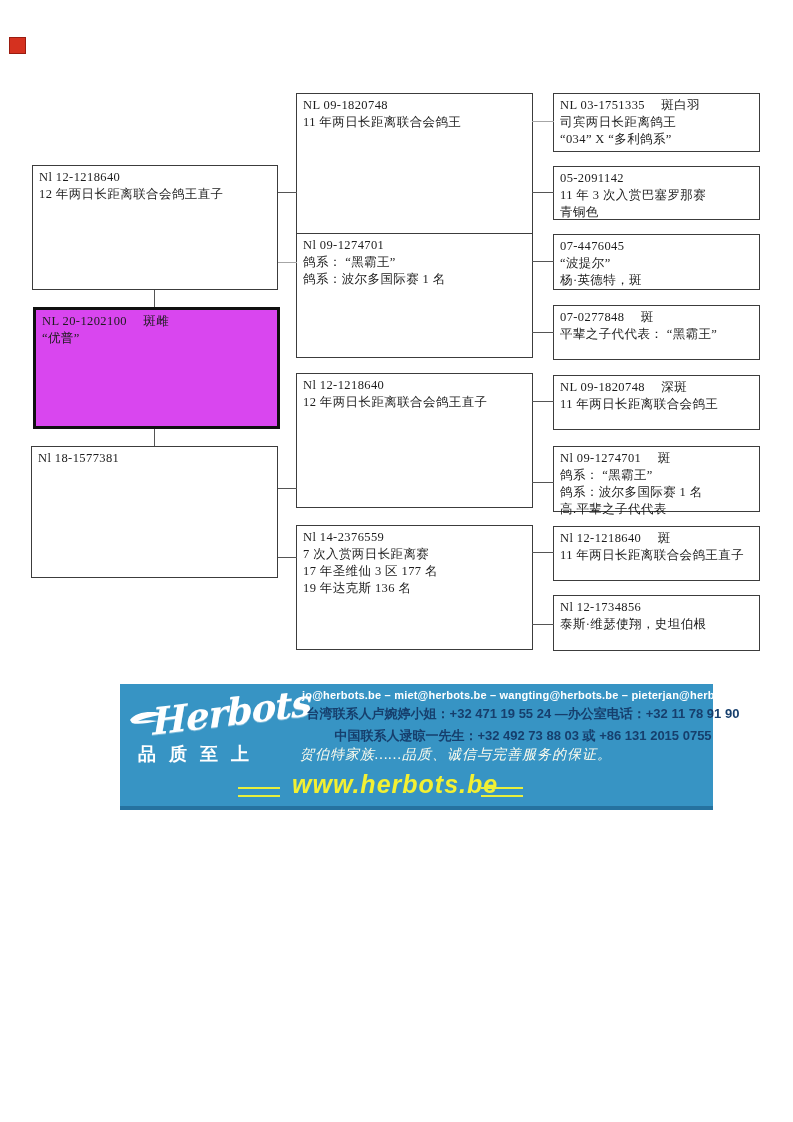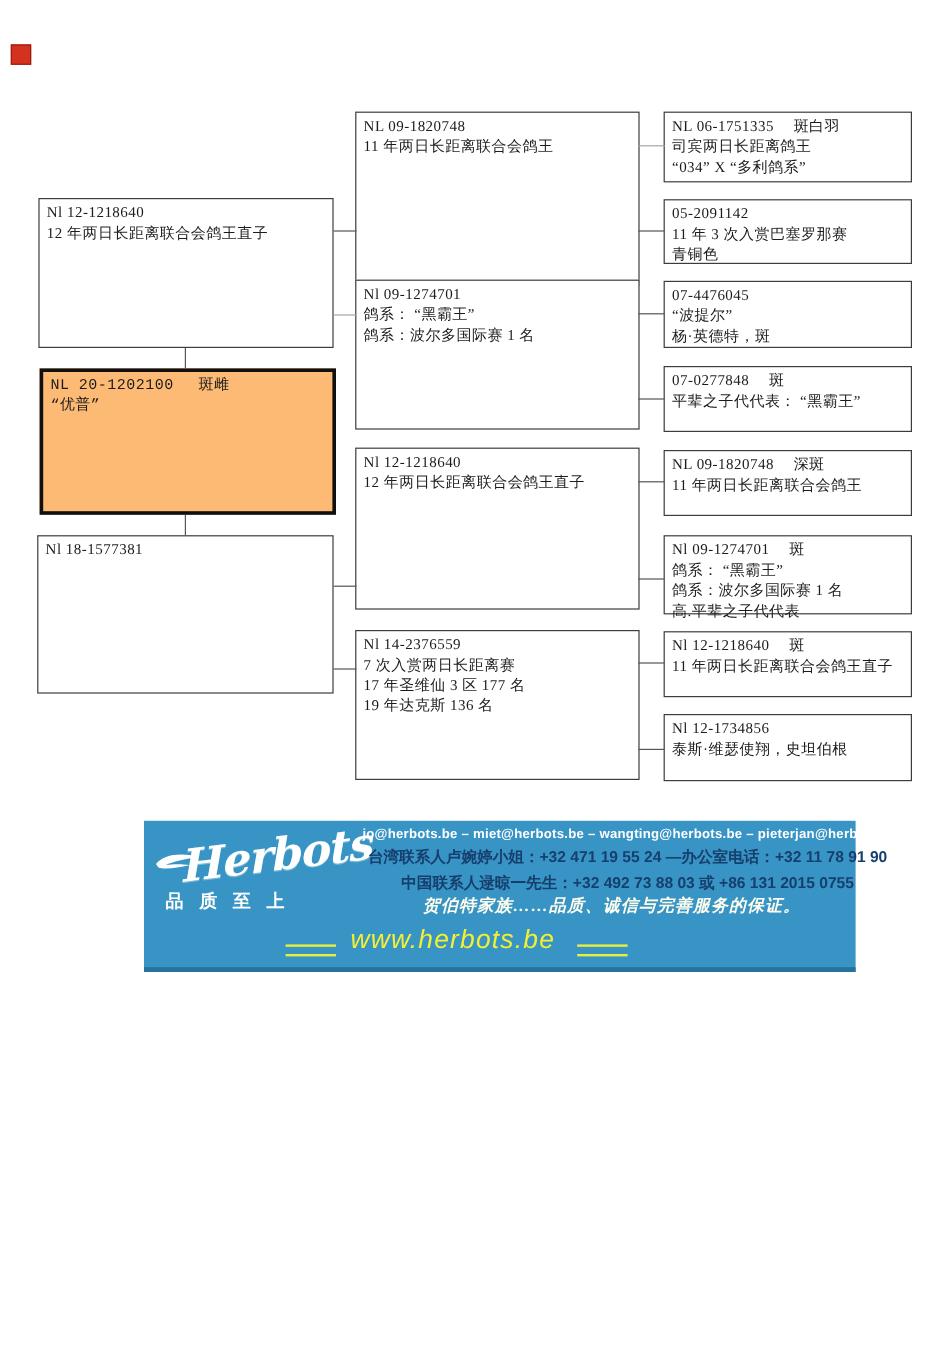--- a/index.html
+++ b/index.html
@@ -2,48 +2,48 @@
 <html><head>
 <meta charset="utf-8">
 <style>
   html,body{margin:0;padding:0;background:#ffffff;}
   .stage{position:relative;width:793px;height:1122px;background:#ffffff;overflow:hidden;
          font-family:"Liberation Serif","DejaVu Serif",serif;color:#1c1c1c;}
   
   .node{position:absolute;box-sizing:border-box;border:1px solid #3c3c3c;background:#ffffff;
         padding:3px 5px 0 6px;font-size:12.5px;line-height:17px;letter-spacing:0.4px;}
   .node .ln{white-space:pre;overflow:hidden;}
-  .node.subject{border:3px solid #101010;background:#fdba74;font-family:Liberation Mono, monospace;}
+  .node.subject{border:3px solid #101010;background:#d946ef;}
   
   .seg{position:absolute;background:#555;}
   .seg.h{height:1.4px;}
   .seg.v{width:1.4px;}
   .seg.lite{background:#a6a6a6;}
   
   .marker{position:absolute;left:9px;top:37px;width:17px;height:17px;
           background:#d5311f;border:1px solid #9a1c10;box-sizing:border-box;}
   
   .banner{position:absolute;left:120px;top:684px;width:593px;height:122px;
           background:#3794c4;border-bottom:4px solid #25729f;box-sizing:content-box;
           font-family:"Liberation Sans","DejaVu Sans",sans-serif;}
   .logo{position:absolute;left:10px;top:2px;width:175px;height:56px;}
   .logo .wing{position:absolute;left:-2px;top:22px;}
   .logo .word{position:absolute;left:22px;top:4px;font-family:"DejaVu Serif",serif;
               font-style:italic;font-weight:bold;font-size:37px;color:#ffffff;
               transform:rotate(-7deg) skewX(-6deg);letter-spacing:-1px;
               text-shadow:0 1px 0 rgba(255,255,255,.35);}
-  .tagline{position:absolute;left:18px;top:58px;font-size:15px;font-weight:bold;color:#ffffff;
+  .tagline{position:absolute;left:18px;top:58px;font-size:18px;font-weight:bold;color:#ffffff;
            letter-spacing:13px;white-space:nowrap;text-align:right;}
   .contact{position:absolute;left:150px;top:5px;width:442px;text-align:center;margin-left:32px;}
   .contact .emails{font-size:11px;font-weight:bold;color:#ffffff;letter-spacing:0.2px;white-space:nowrap;}
   .contact .cline{margin-top:4px;font-size:13px;font-weight:bold;color:#163f6d;white-space:nowrap;}
-  .slogan{position:absolute;left:180px;top:62px;width:420px;text-align:center;
-          font-family:"Liberation Serif","DejaVu Serif",serif;font-style:italic;font-weight:bold;
+  .slogan{position:absolute;left:180px;top:62px;width:420px;
+          font-family:"Liberation Serif","DejaVu Serif",serif;font-style:italic;font-weight:normal;
           font-size:14px;color:#fdfcee;letter-spacing:1px;white-space:nowrap;}
-  .url{position:absolute;left:172px;top:86px;font-size:22px;font-weight:normal;font-style:italic;
+  .url{position:absolute;left:172px;top:86px;font-size:25px;font-weight:bold;font-style:italic;
        color:#f3f032;letter-spacing:1px;}
   .dash{position:absolute;width:42px;height:6px;border-top:2px solid #e9ef3c;border-bottom:2px solid #e9ef3c;}
 </style>
 </head>
 <body>
 
 <div class="stage">
 
   <div class="marker"></div>
 
@@ -78,21 +78,21 @@
   </div>
 
   <div class="node" style="left:296px;top:525px;width:237px;height:125px">
     <div class="ln">Nl 14-2376559</div>
     <div class="ln">7 次入赏两日长距离赛</div>
     <div class="ln">17 年圣维仙 3 区 177 名</div>
     <div class="ln">19 年达克斯 136 名</div>
   </div>
 
   <div class="node" style="left:553px;top:93px;width:207px;height:59px">
-    <div class="ln">NL 06-1751335　 斑白羽</div>
+    <div class="ln">NL 03-1751335　 斑白羽</div>
     <div class="ln">司宾两日长距离鸽王</div>
     <div class="ln">“034” X “多利鸽系”</div>
   </div>
 
   <div class="node" style="left:553px;top:166px;width:207px;height:54px">
     <div class="ln">05-2091142</div>
     <div class="ln">11 年 3 次入赏巴塞罗那赛</div>
     <div class="ln">青铜色</div>
   </div>
 

